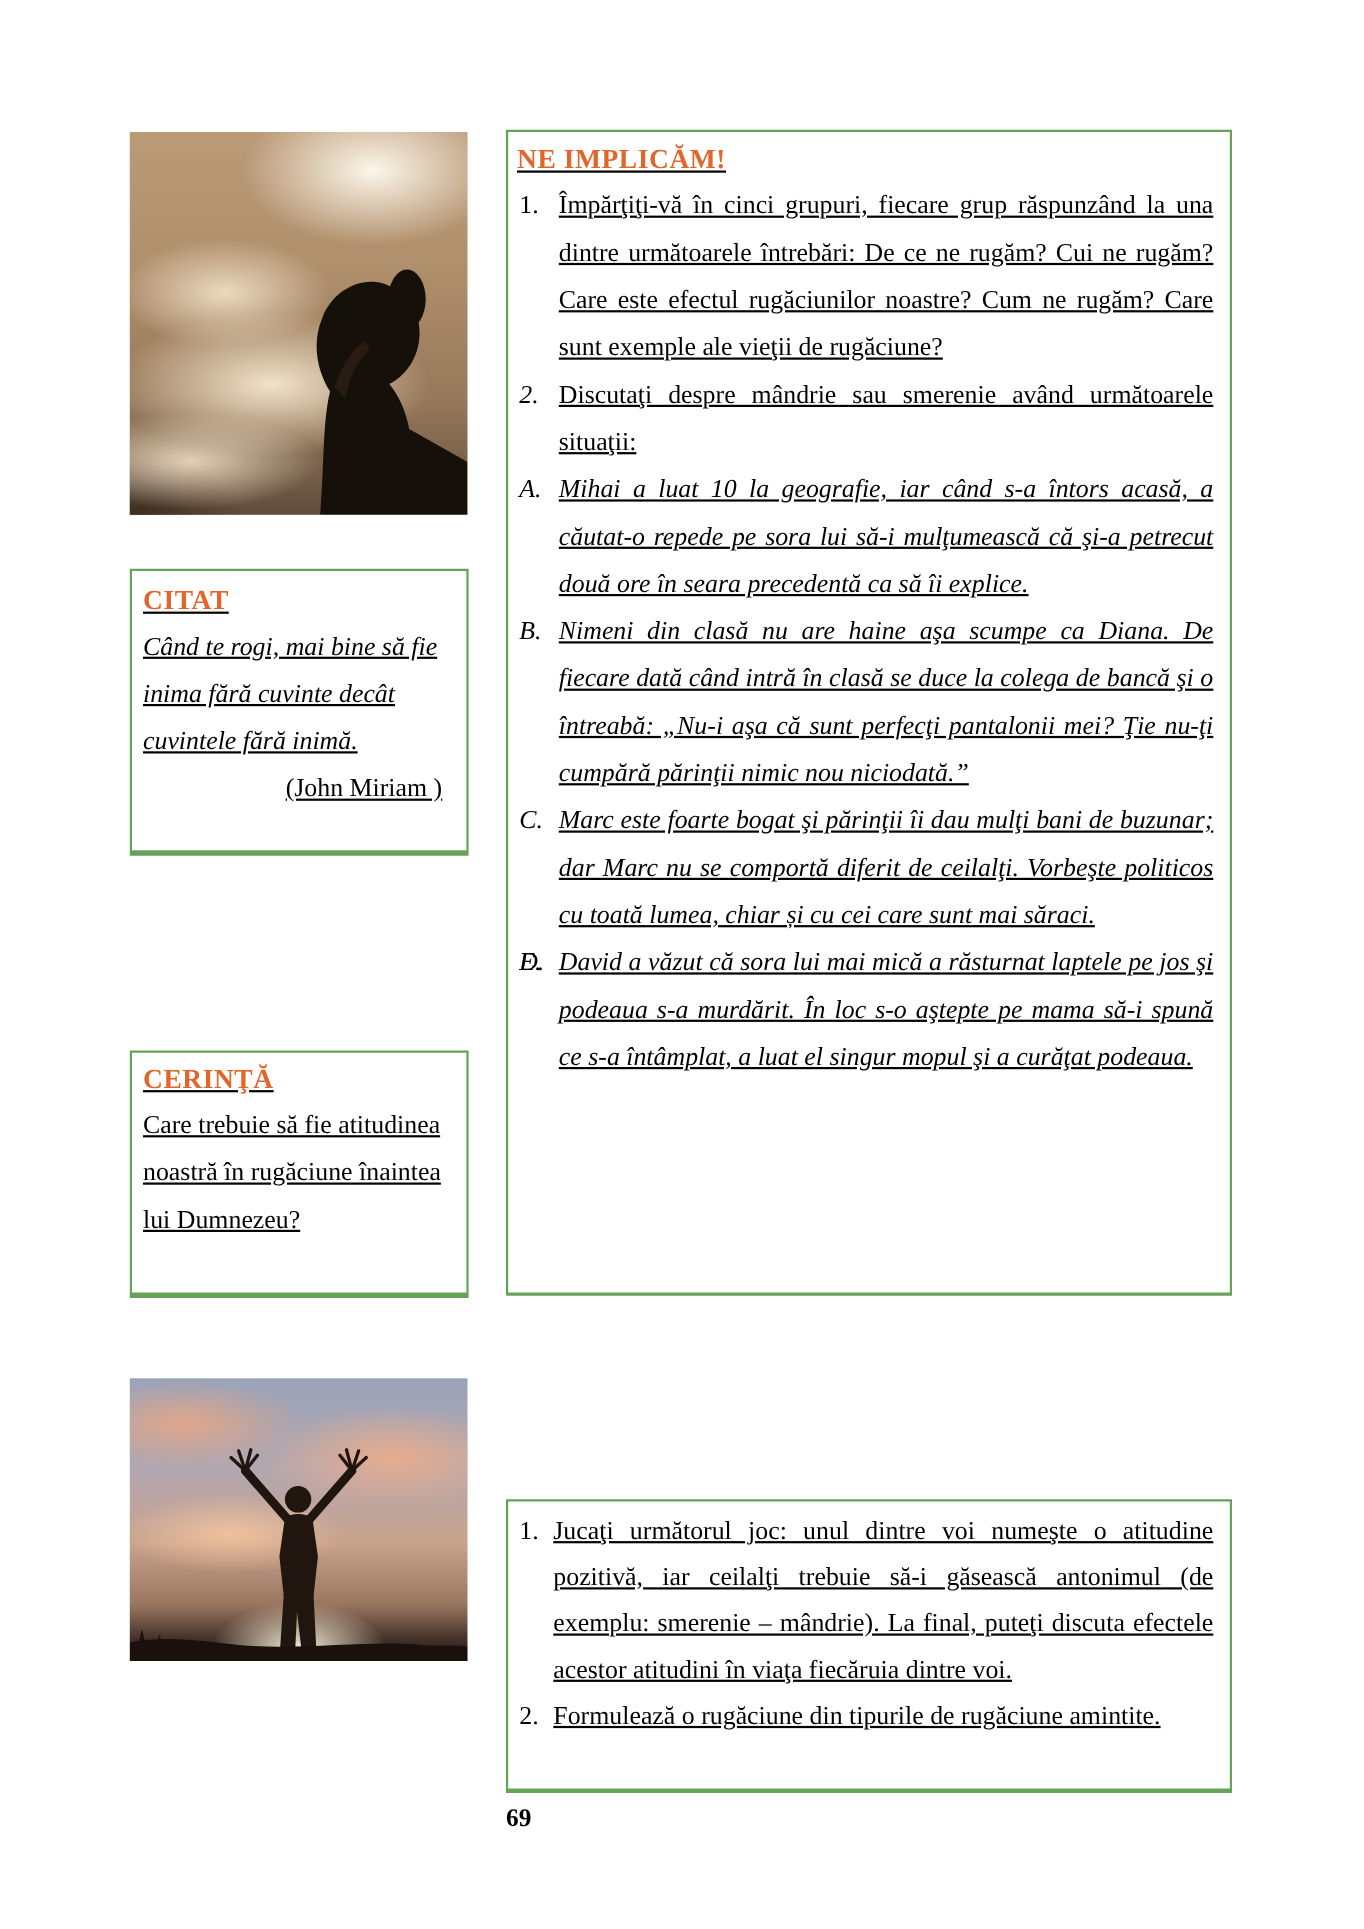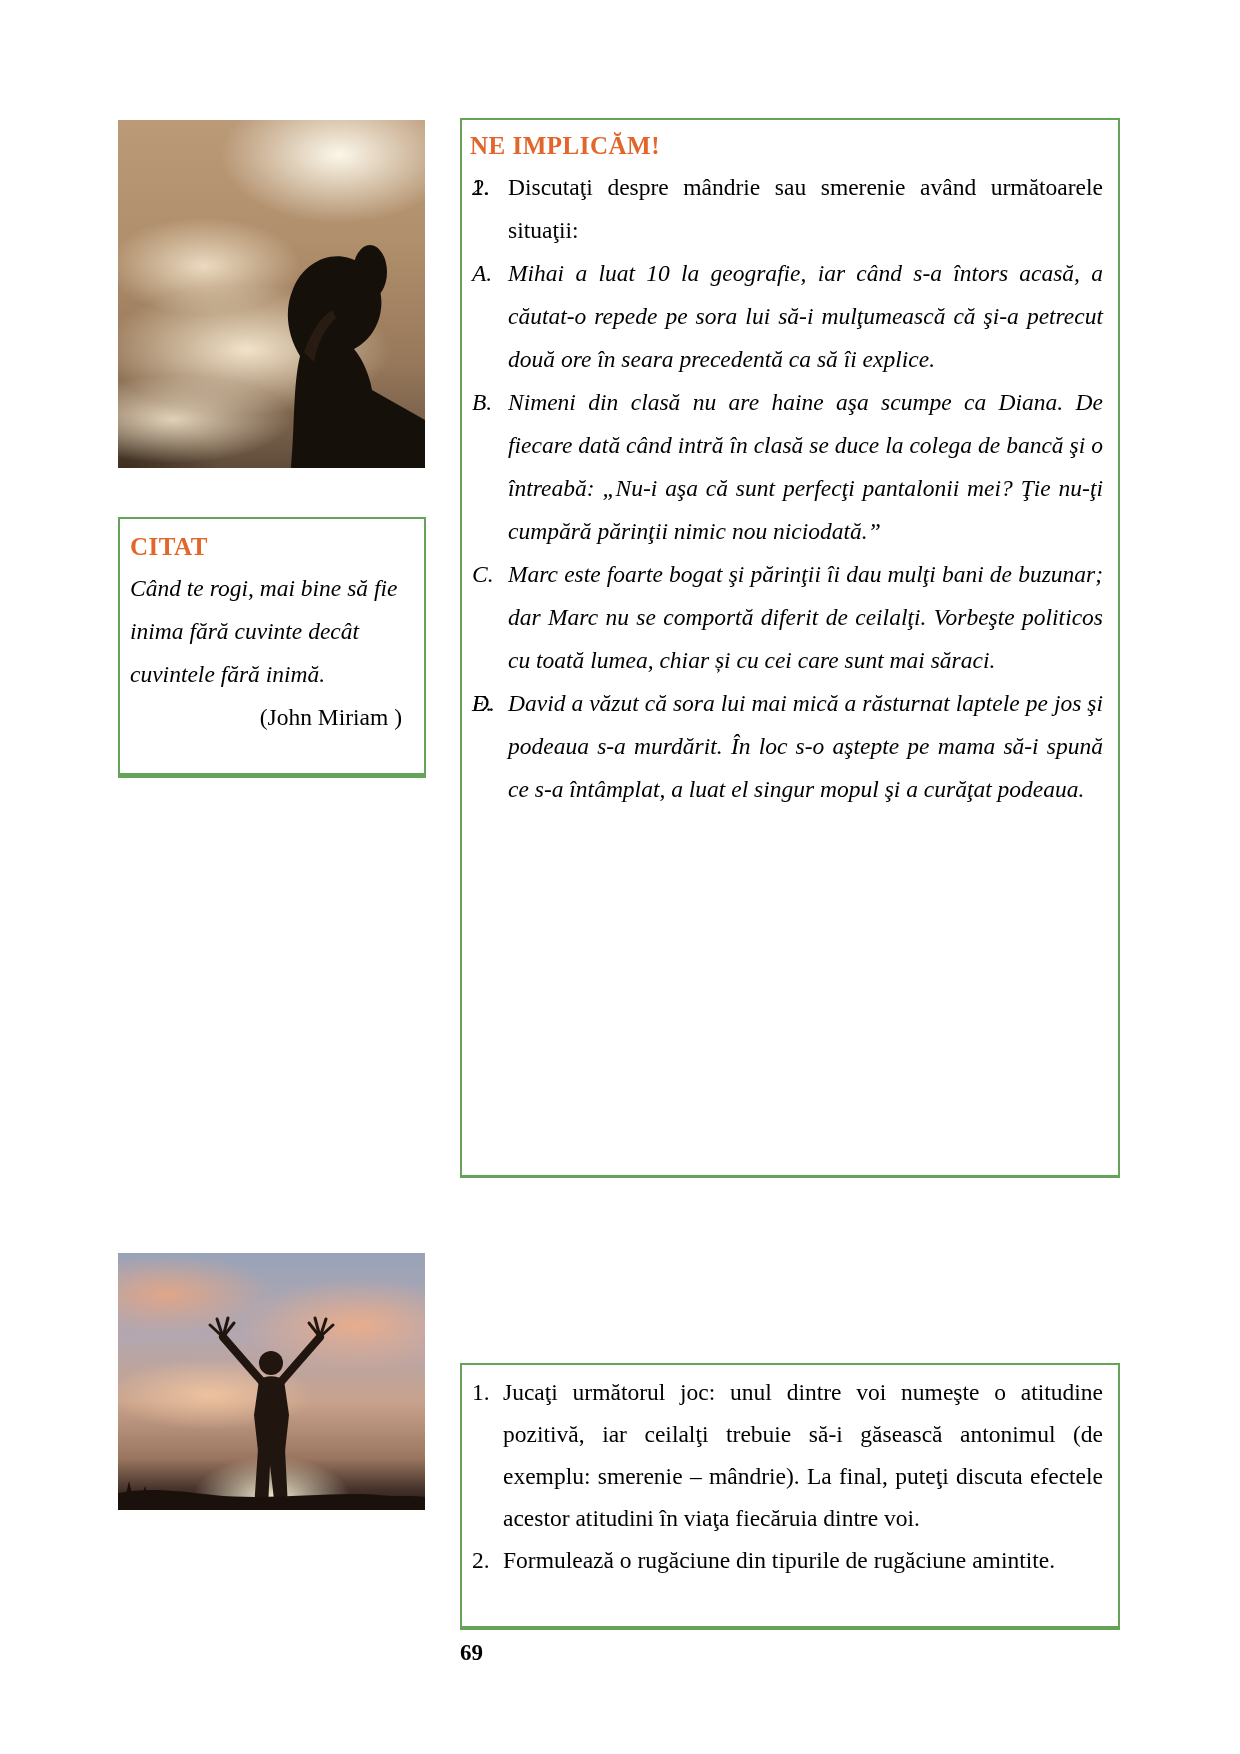--- a/index.html
+++ b/index.html
@@ -4,20 +4,21 @@
 <style>
   html,body{margin:0;padding:0;background:#ffffff;}
   .page{
     position:relative;width:1240px;height:1754px;background:#ffffff;
     font-family:"Liberation Serif",serif;color:#000;overflow:hidden;
   }
   
   .gbox{
     position:absolute;box-sizing:border-box;background:#fff;
     border:2px solid #66a257;
+    text-decoration:underline;
   }
   .box-title{
     color:#e2662c;font-weight:bold;font-size:25px;line-height:40px;
     letter-spacing:.5px;margin:0;
   }
   .item{
     position:relative;text-align:justify;font-size:23.5px;line-height:43px;
     padding-left:38px;
   }
   .item .mk{position:absolute;left:2px;top:0;}
@@ -78,20 +79,21 @@
                C245,240 251,254 254,270
                L307,300 Z" fill="#16100a"></path>
       <path d="M186,232 C194,210 203,197 214,190 L218,198 C208,207 200,221 196,242 Z" fill="#2a1d12" opacity="0.9"></path>
     </svg>
   </div>
 
   <div class="gbox box-ne">
     <div class="box-title">NE IMPLICĂM!</div>
     <div class="item">
       <span class="mk">1.</span>
+      <span>Împărţiţi-vă în cinci grupuri, fiecare grup răspunzând la una dintre următoarele întrebări: De ce ne rugăm? Cui ne rugăm? Care este efectul rugăciunilor noastre? Cum ne rugăm? Care sunt exemple ale vieţii de rugăciune?</span>
     </div>
     <div class="item">
       <span class="mk italic">2.</span>
       <span>Discutaţi despre mândrie sau smerenie având următoarele situaţii:</span>
     </div>
     <div class="item italic">
       <span class="mk">A.</span>
       <span>Mihai a luat 10 la geografie, iar când s-a întors acasă, a căutat-o repede pe sora lui să-i mulţumească că şi-a petrecut două ore în seara precedentă ca să îi explice.</span>
     </div>
     <div class="item italic">
@@ -110,20 +112,24 @@
       <span>David a văzut că sora lui mai mică a răsturnat laptele pe jos şi podeaua s-a murdărit. În loc s-o aştepte pe mama să-i spună ce s-a întâmplat, a luat el singur mopul şi a curăţat podeaua.</span>
     </div>
   </div>
 
   <div class="gbox box-citat">
     <div class="box-title">CITAT</div>
     <div class="quote-text">Când te rogi, mai bine să fie inima fără cuvinte decât cuvintele fără inimă.</div>
     <div class="quote-author">(John Miriam )</div>
   </div>
 
+  <div class="gbox box-cerinta">
+    <div class="box-title">CERINŢĂ</div>
+    <div class="plain-text">Care trebuie să fie atitudinea noastră în rugăciune înaintea lui Dumnezeu?</div>
+  </div>
 
   <div class="photo photo-bottom">
     <svg width="307" height="257" viewBox="0 0 307 257">
       <g stroke="#20150f" stroke-linecap="round" fill="none">
         <path d="M146,131 L105,84" stroke-width="8"></path>
         <path d="M161,131 L202,84" stroke-width="8"></path>
         <g stroke-width="3">
           <path d="M105,84 L92,72"></path>
             <path d="M105,84 L99,66"></path>
             <path d="M105,84 L110,65"></path>

